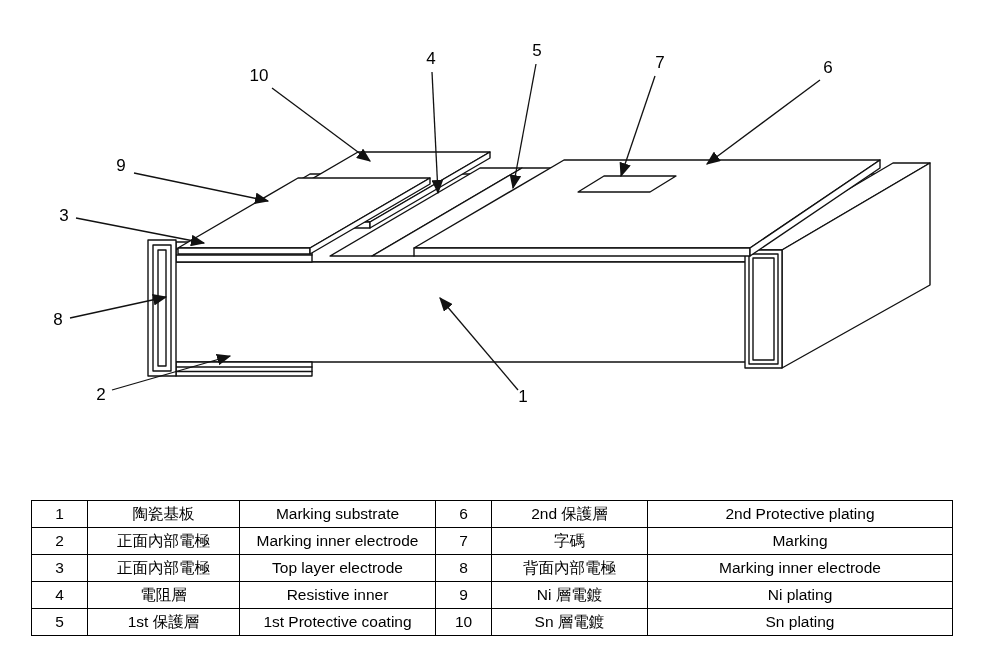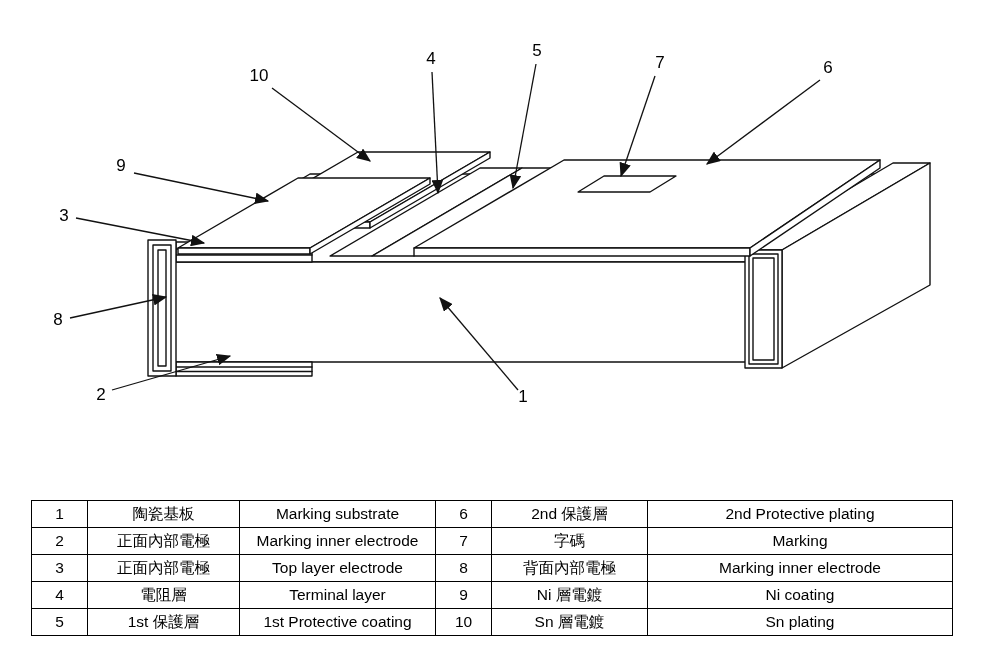--- a/index.html
+++ b/index.html
@@ -139,24 +139,24 @@
           <td>3</td>
           <td>正面內部電極</td>
           <td>Top layer electrode</td>
           <td>8</td>
           <td>背面內部電極</td>
           <td>Marking inner electrode</td>
         </tr>
         <tr>
           <td>4</td>
           <td>電阻層</td>
-          <td>Terminal layer</td>
+          <td>Resistive inner</td>
           <td>9</td>
           <td>Ni 層電鍍</td>
-          <td>Ni coating</td>
+          <td>Ni plating</td>
         </tr>
         <tr>
           <td>5</td>
           <td>1st 保護層</td>
           <td>1st Protective coating</td>
           <td>10</td>
           <td>Sn 層電鍍</td>
           <td>Sn plating</td>
         </tr>
       </tbody>

